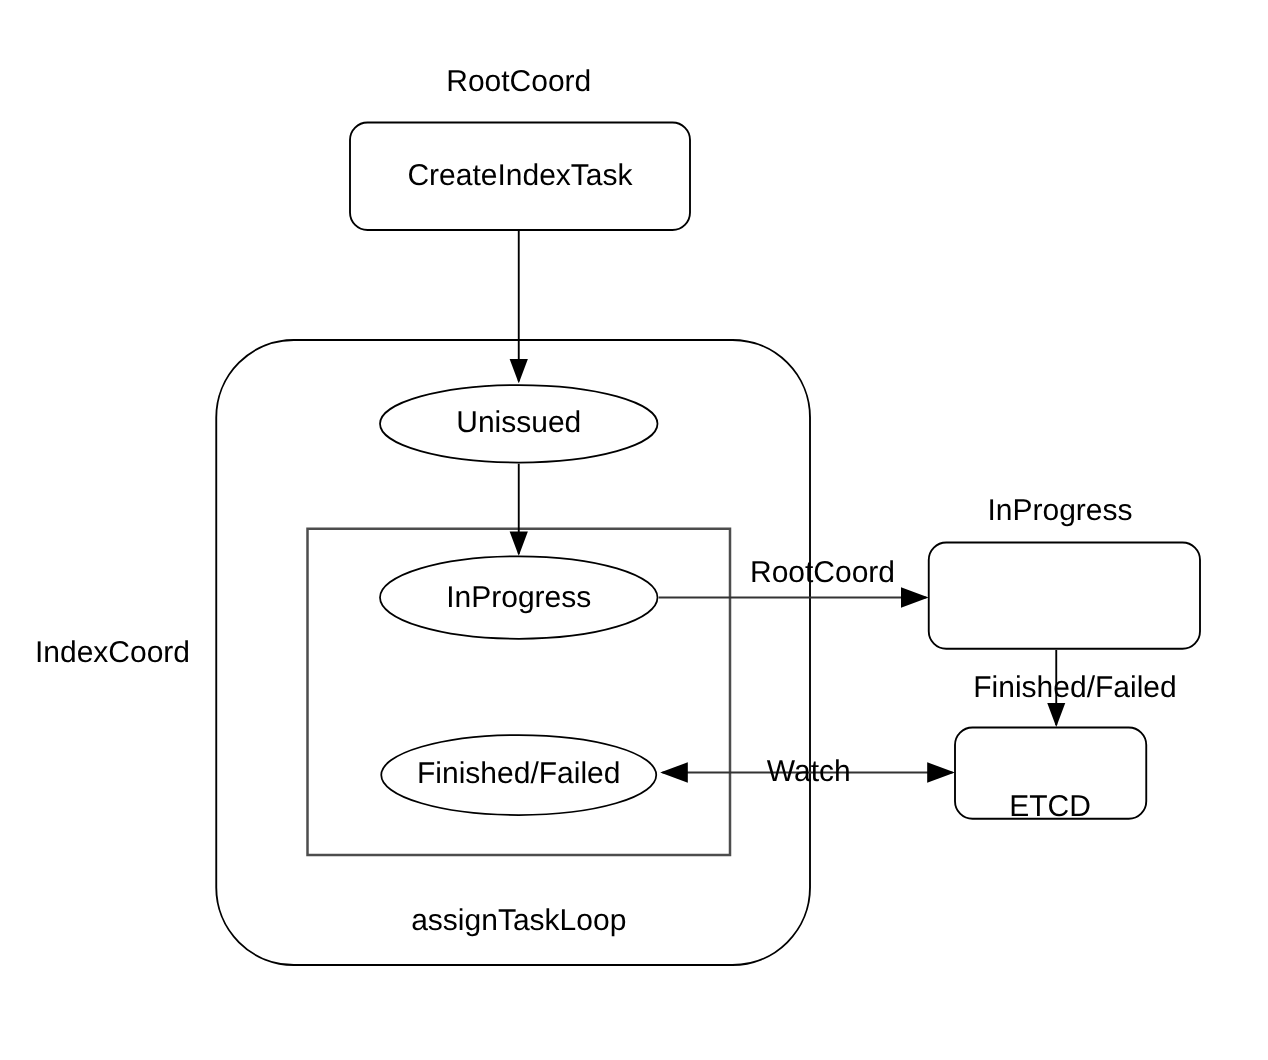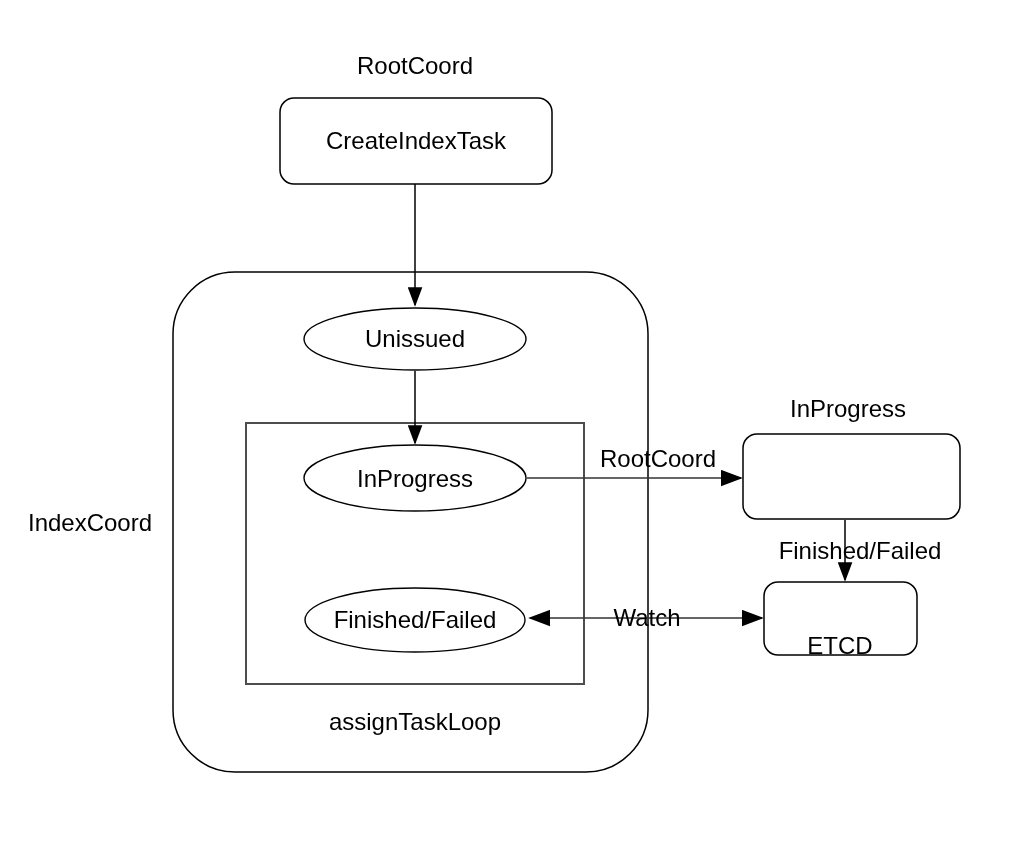--- a/index.html
+++ b/index.html
@@ -29,21 +29,21 @@
     line-height: 1.2;
     color: #000000;
   }
   
   .lbl-rootcoord       { left: 415px; top: 66px;  }
   .lbl-createindextask { left: 416px; top: 141px; }
   .lbl-indexcoord      { left: 90px;  top: 523px; }
   .lbl-unissued        { left: 415px; top: 339px; }
   .lbl-inprogress      { left: 415px; top: 479px; }
   .lbl-finishedfailed  { left: 415px; top: 620px; }
-  .lbl-assigntaskloop  { left: 415px; top: 722px; }
+  .lbl-assigntaskloop  { left: 415px; top: 737px; }
   .lbl-peekclient      { left: 658px; top: 459px; }
   .lbl-indexnode       { left: 848px; top: 409px; }
   .lbl-executetask     { left: 851px; top: 477px; }
   .lbl-finishedfailed-edge { left: 860px; top: 551px; }
   .lbl-watch           { left: 647px; top: 618px; }
   .lbl-etcd            { left: 840px; top: 618px; margin-top: 28px; }
 </style>
 </head>
 <body>
 

